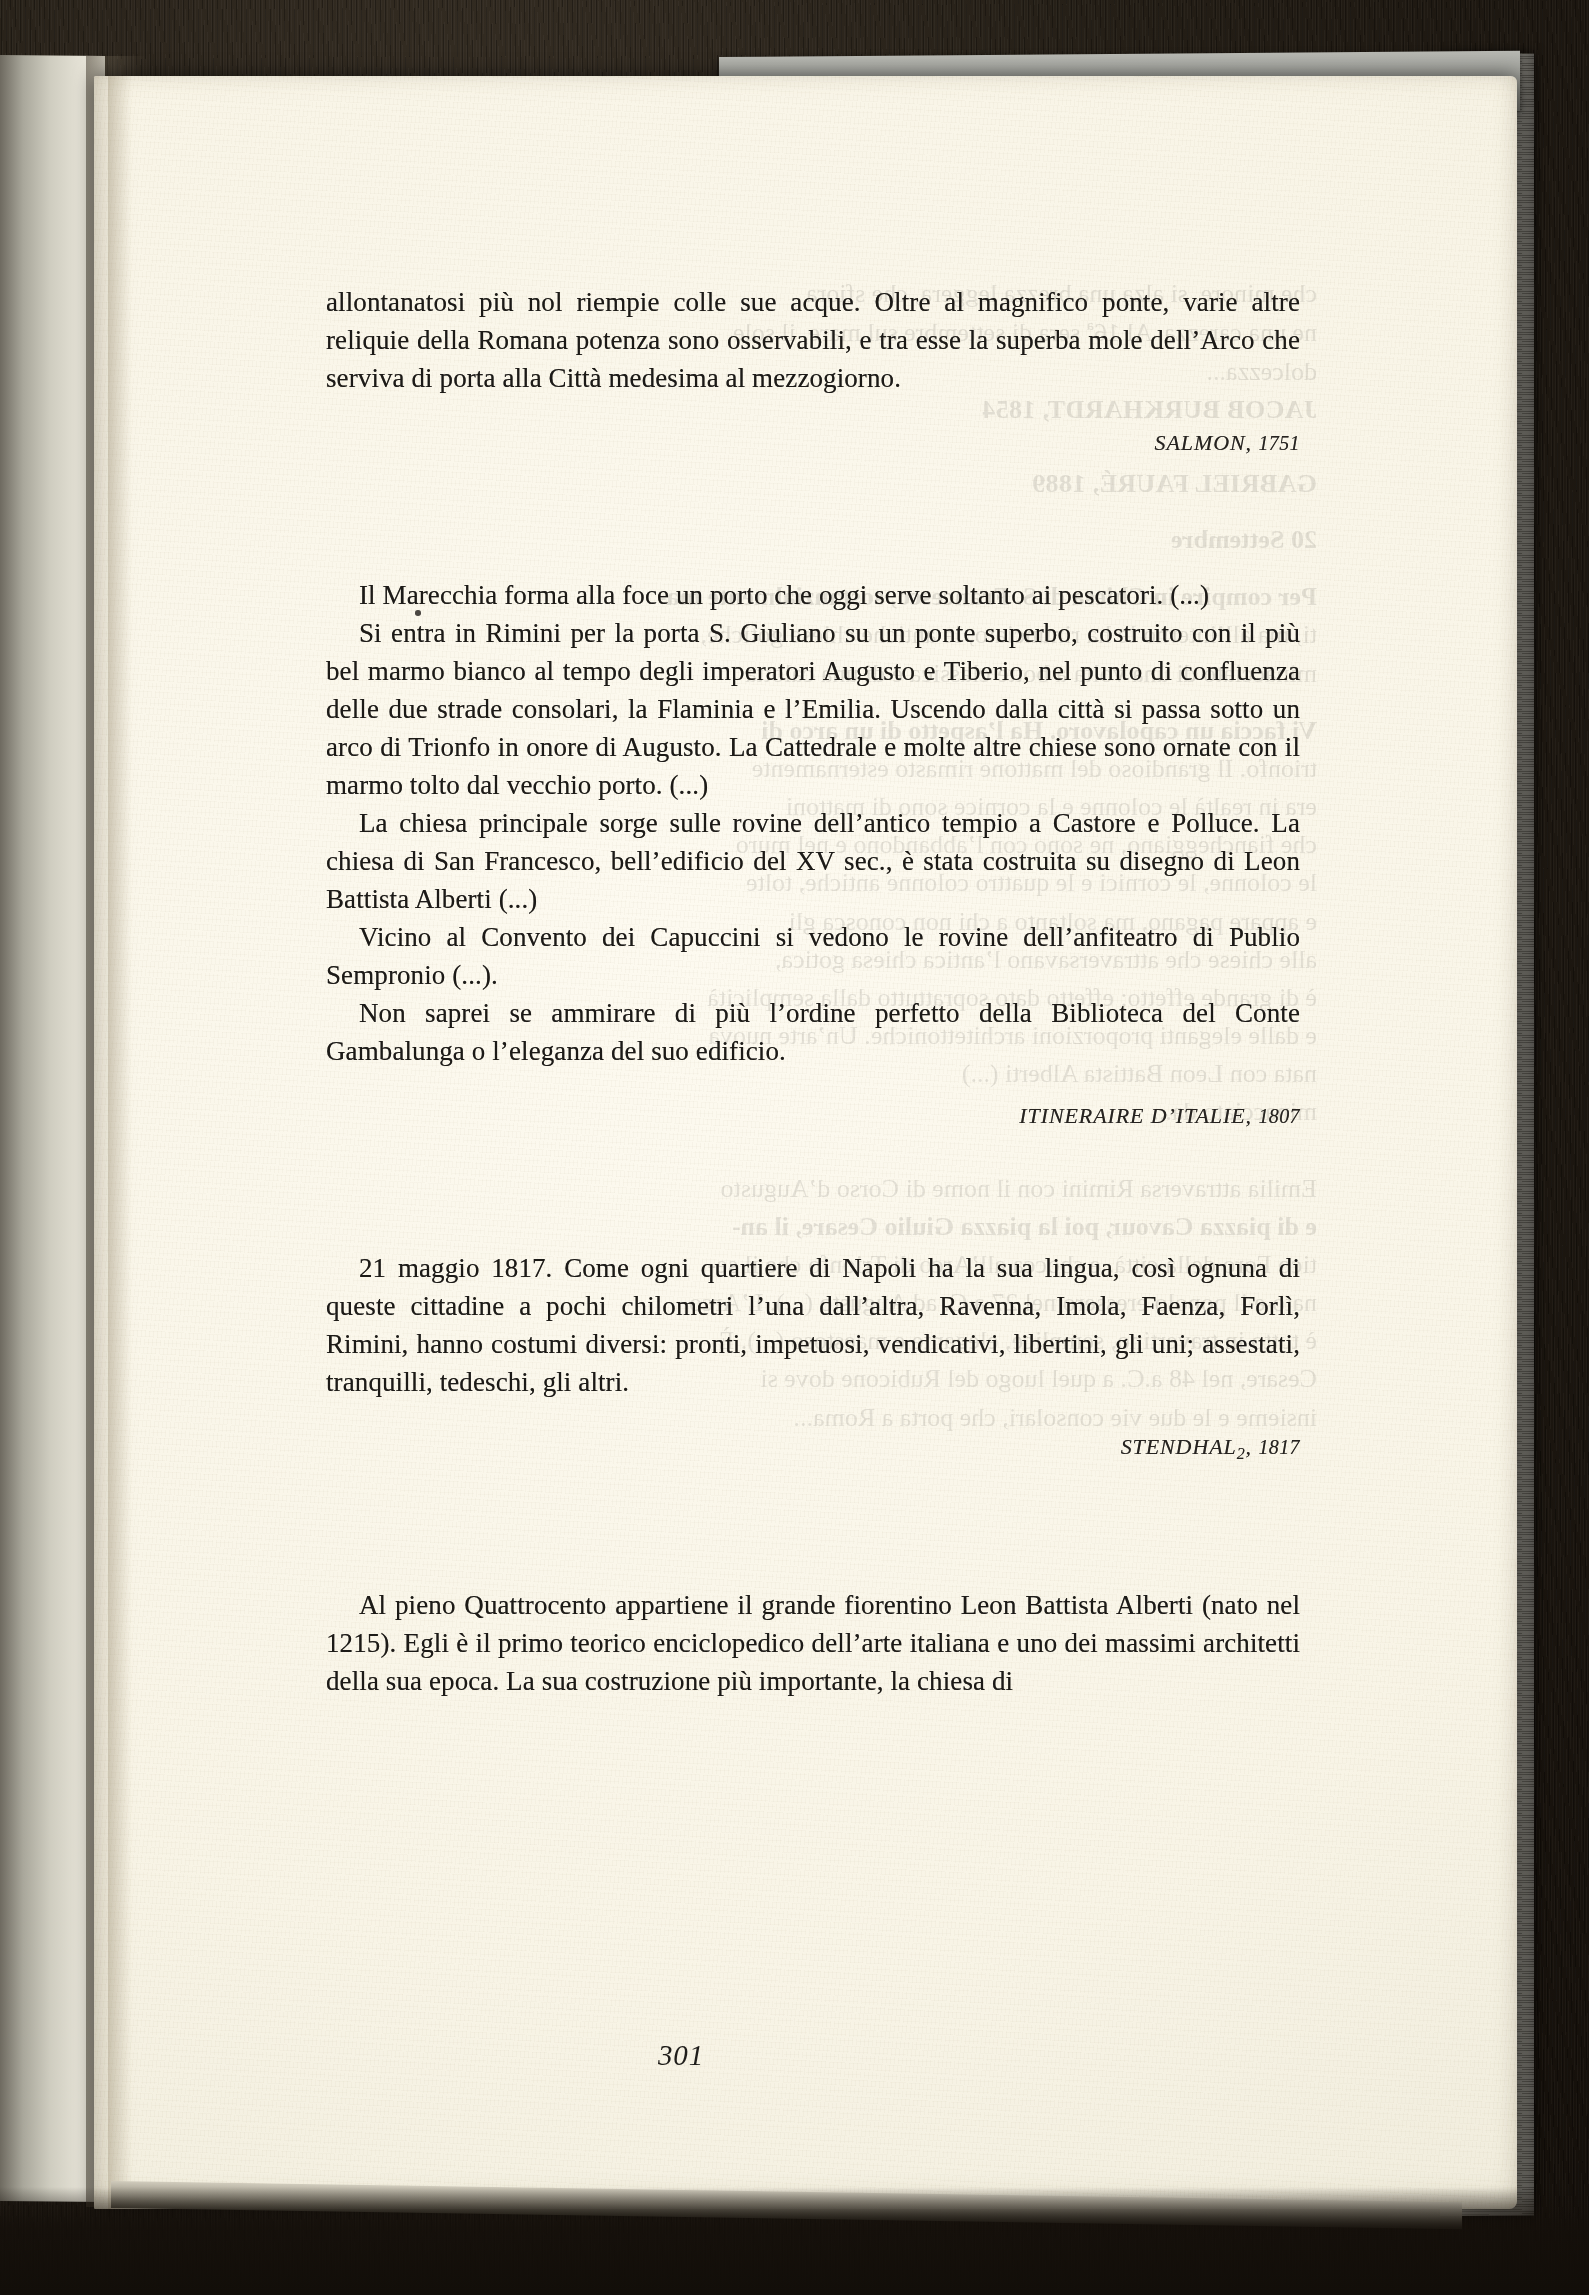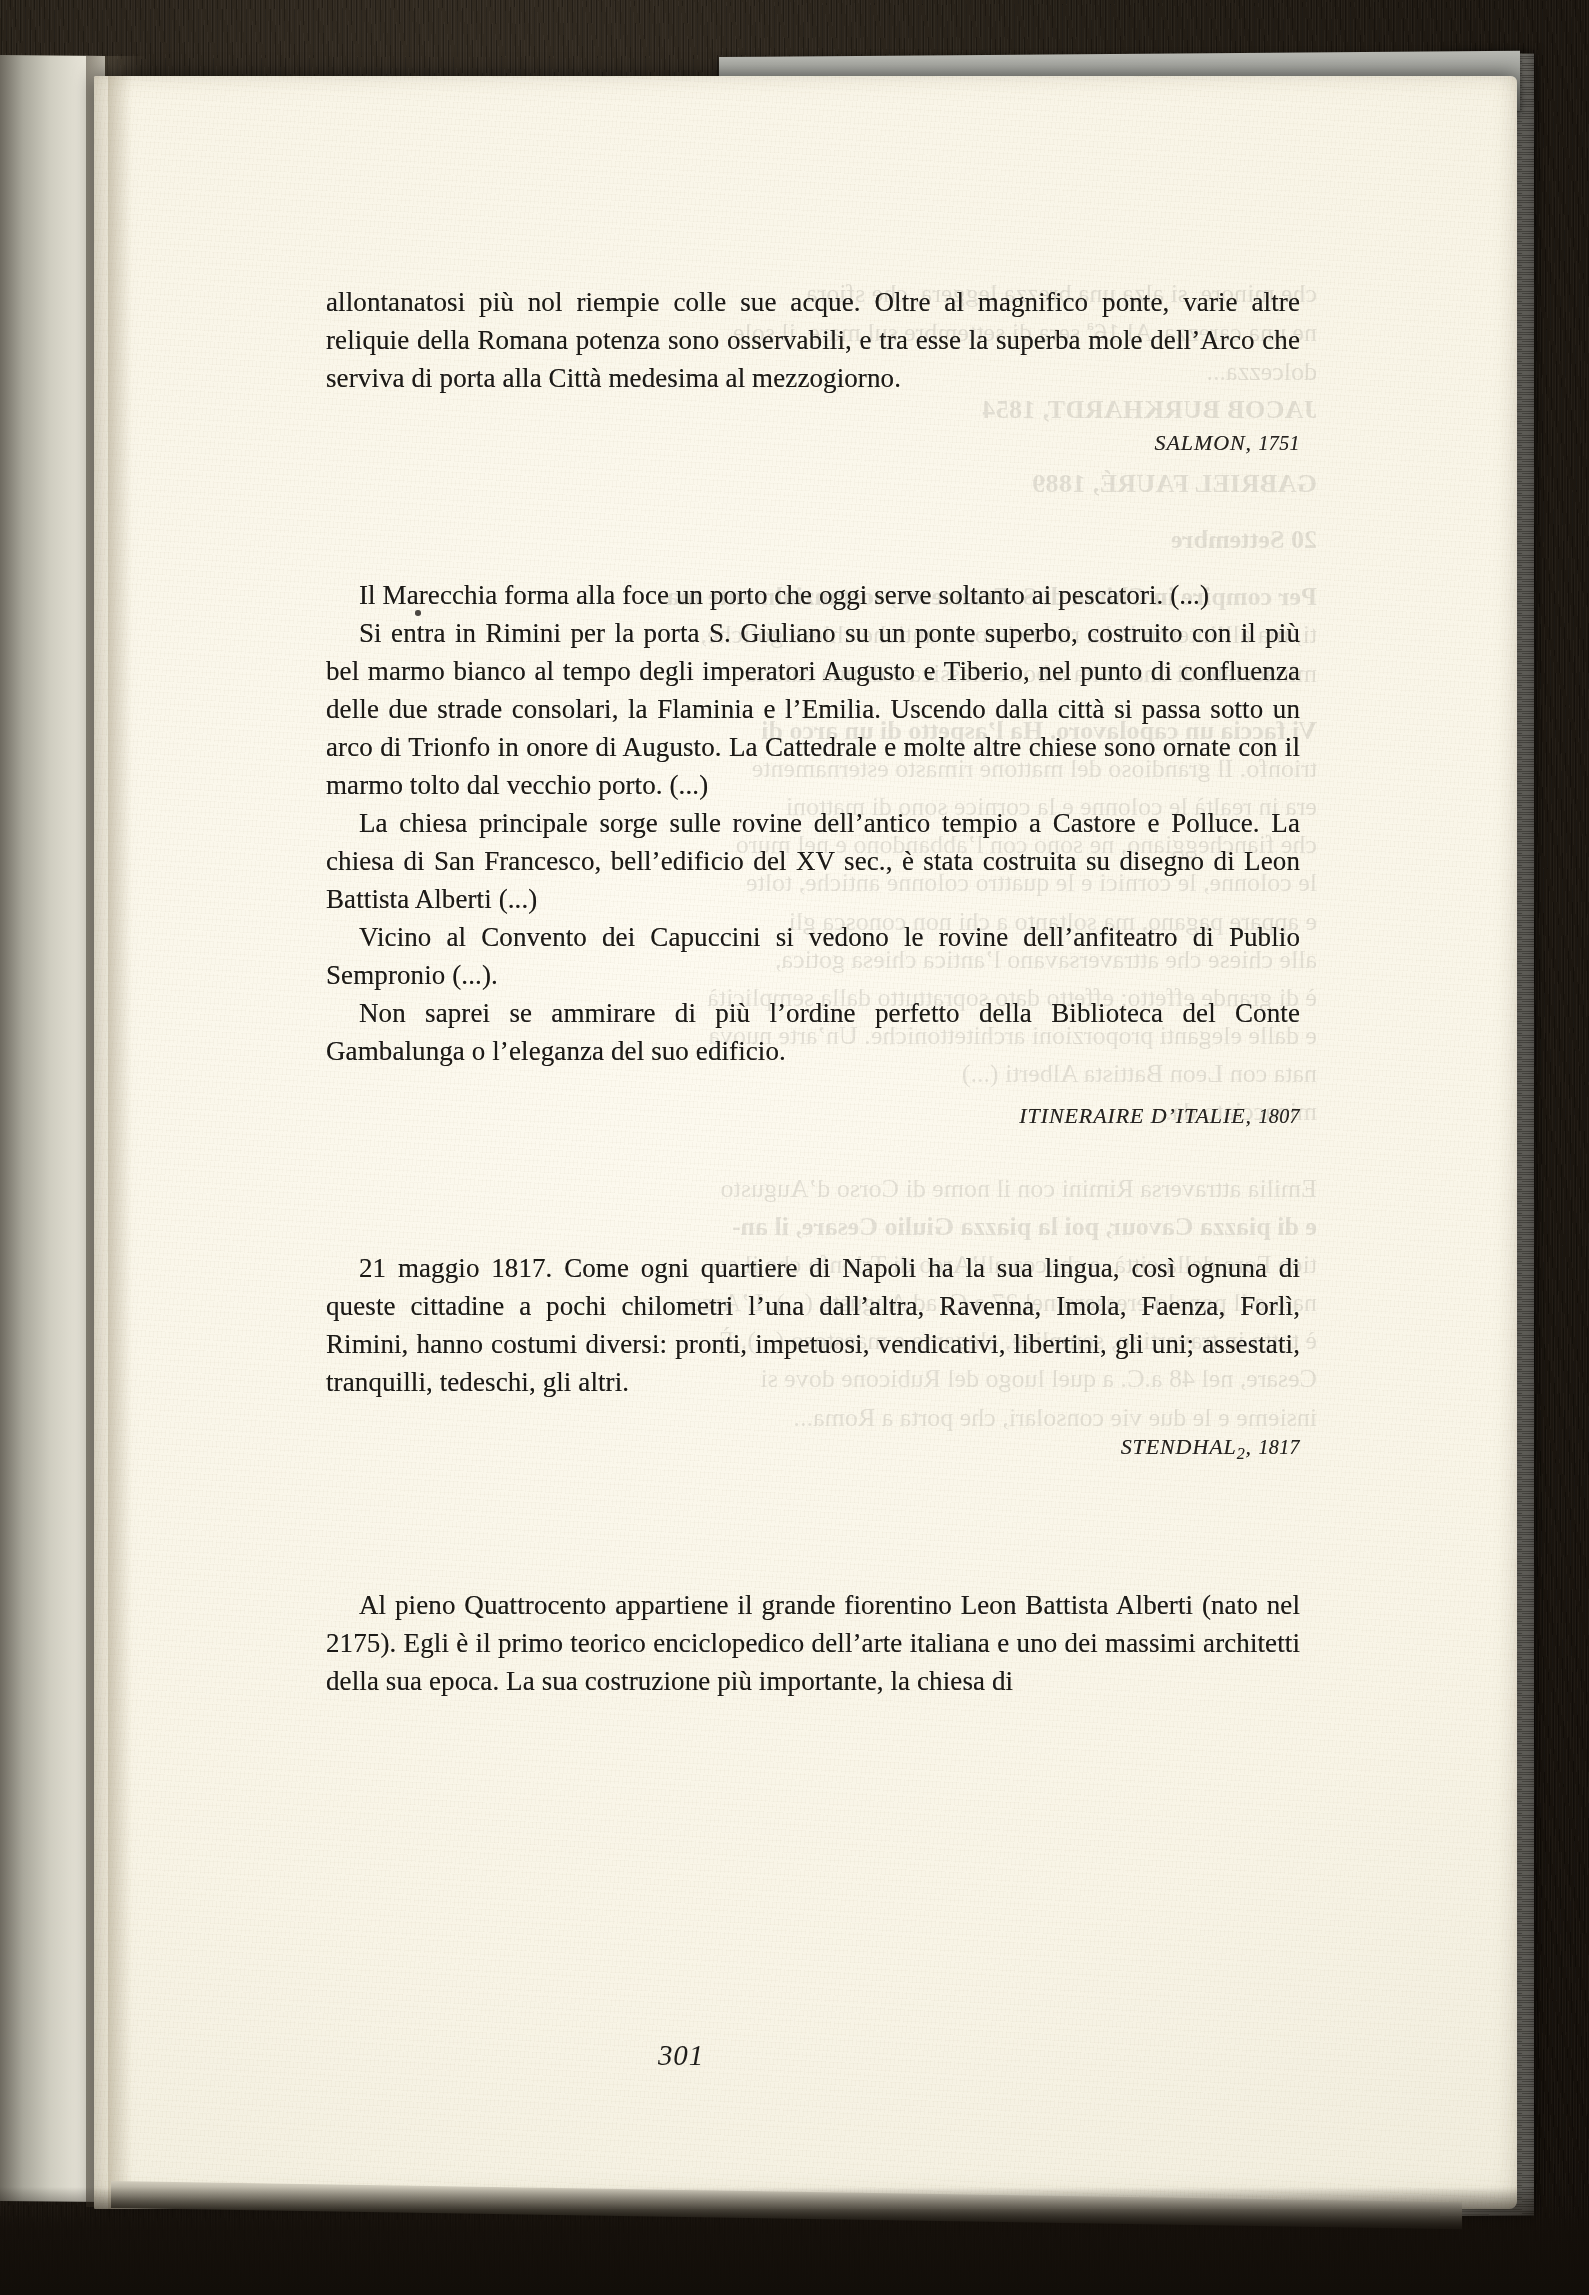--- a/index.html
+++ b/index.html
@@ -370,21 +370,21 @@
       <p class="attrib"><span>ITINERAIRE D’ITALIE</span>, <span class="yr">1807</span></p>
 
       <div class="gap-xl"></div>
 
       <p class="para indent">21 maggio 1817. Come ogni quartiere di Napoli ha la sua lingua, così ognuna di queste cittadine a pochi chilometri l’una dall’altra, Ravenna, Imola, Faenza, Forlì, Rimini, hanno costumi diversi: pronti, impetuosi, vendicativi, libertini, gli uni; assestati, tranquilli, tedeschi, gli altri.</p>
       <div class="gap-sm"></div>
       <p class="attrib"><span>STENDHAL</span><sub>2</sub>, <span class="yr">1817</span></p>
 
       <div class="gap-xl"></div>
 
-      <p class="para indent">Al pieno Quattrocento appartiene il grande fiorentino Leon Battista Alberti (nato nel 2175). Egli è il primo teorico enciclopedico dell’arte italiana e uno dei massimi architetti della sua epoca. La sua costruzione più importante, la chiesa di</p>
+      <p class="para indent">Al pieno Quattrocento appartiene il grande fiorentino Leon Battista Alberti (nato nel 1215). Egli è il primo teorico enciclopedico dell’arte italiana e uno dei massimi architetti della sua epoca. La sua costruzione più importante, la chiesa di</p>
 
     </div>
 
     <div class="folio">301</div>
 
   </div>
 
   <div class="bottom-sliver"></div>
   <div class="bottom-curve"></div>
 

